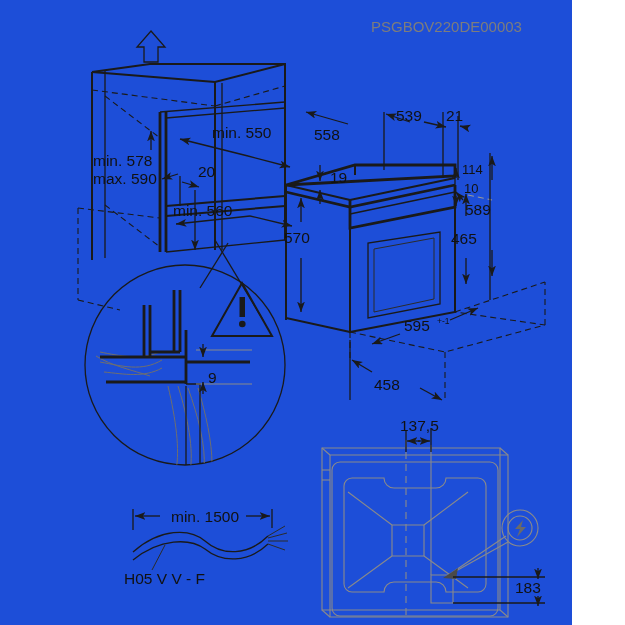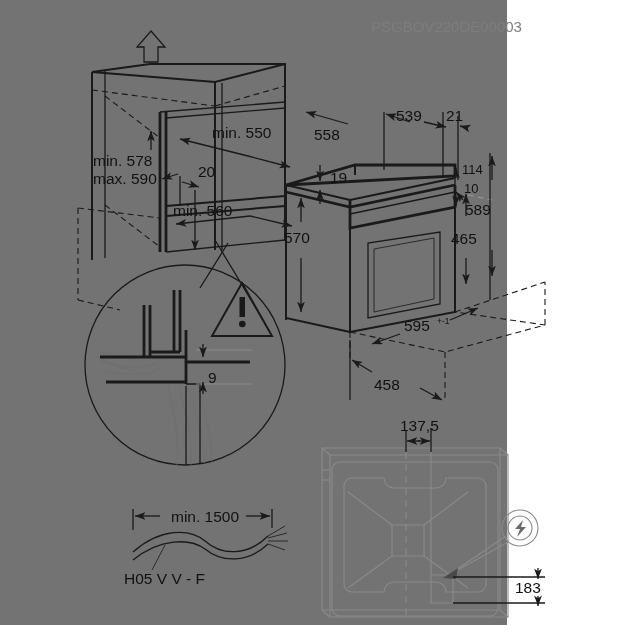--- a/index.html
+++ b/index.html
@@ -1,18 +1,18 @@
 <!DOCTYPE html>
 <html><head>
 <meta charset="utf-8">
 <style>
   html,body{margin:0;padding:0;background:#ffffff;}
   body{width:625px;height:625px;overflow:hidden;
        font-family:"Liberation Sans",sans-serif;}
-  #stage{position:relative;width:507px;height:625px;background:#737373;}
+  #stage{position:relative;width:572px;height:625px;background:#1d4ed8;}
   #stage svg{position:absolute;left:0;top:0;}
   .title-text{font-family:"Liberation Sans",sans-serif;font-size:15px;fill:#7d7d7d;}
   .dim{font-family:"Liberation Sans",sans-serif;font-size:15.5px;fill:#111;}
   .dim-sm{font-family:"Liberation Sans",sans-serif;font-size:13px;fill:#111;}
   .dim-sup{font-family:"Liberation Sans",sans-serif;font-size:8.5px;fill:#111;}
   .ln{stroke:#1a1a1a;fill:none;stroke-width:1.3;}
   .ln-thick{stroke:#1a1a1a;fill:none;stroke-width:2.8;}
   .ln-med{stroke:#1a1a1a;fill:none;stroke-width:2;}
   .ln-thin{stroke:#2b2b2b;fill:none;stroke-width:1;}
   .ln-gray{stroke:#8a8a8a;fill:none;stroke-width:1.1;}

